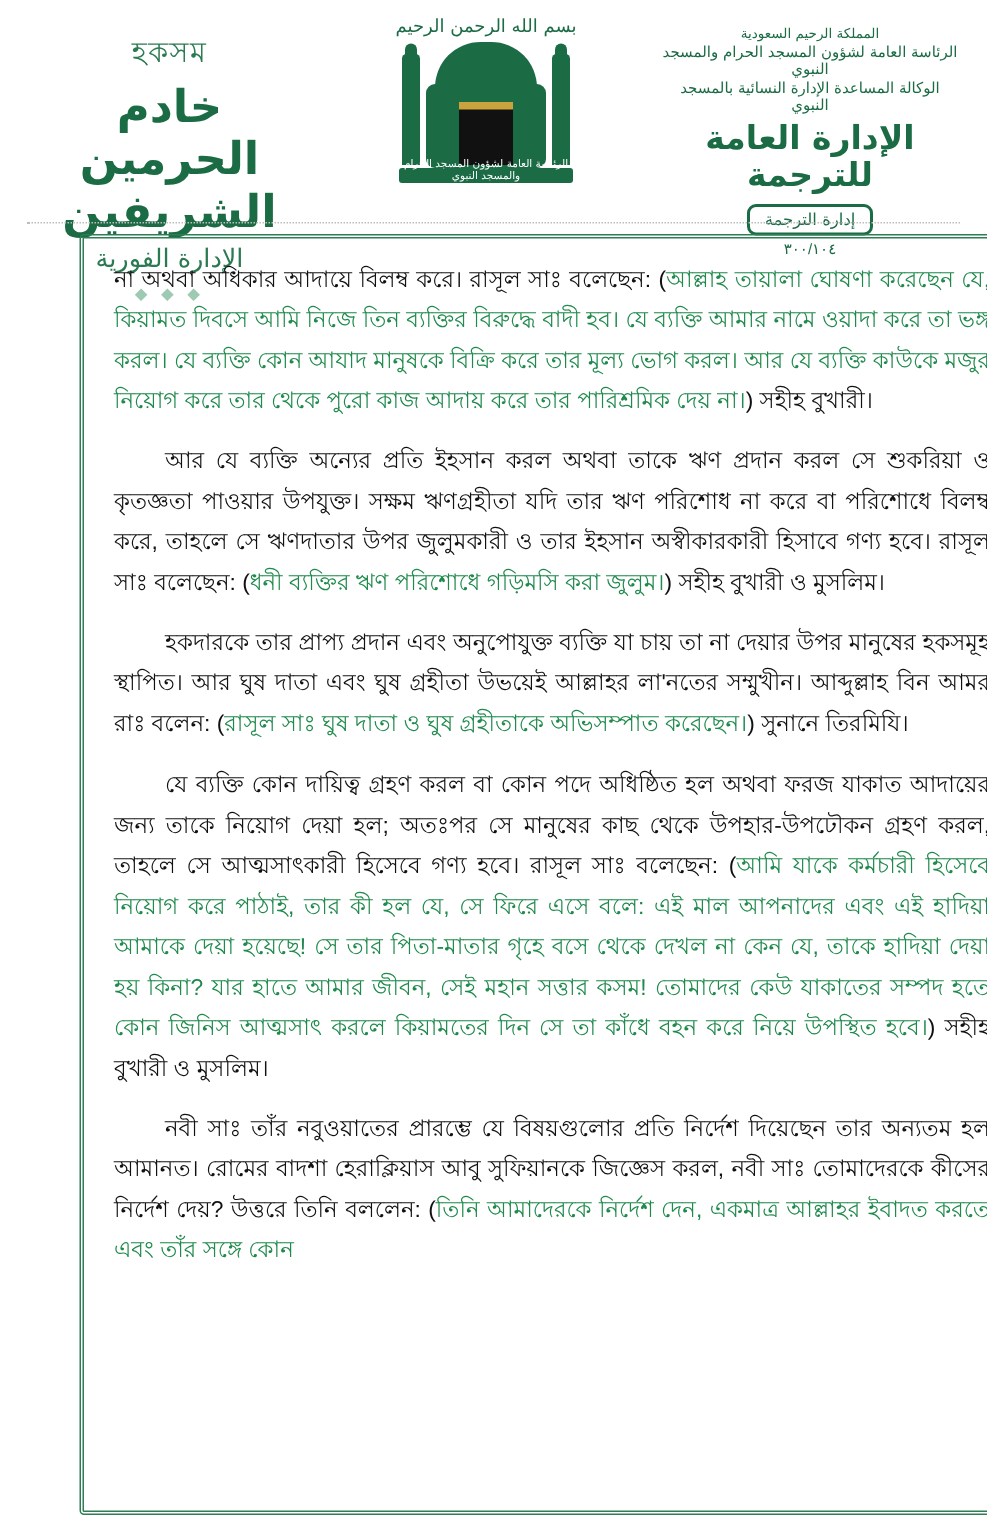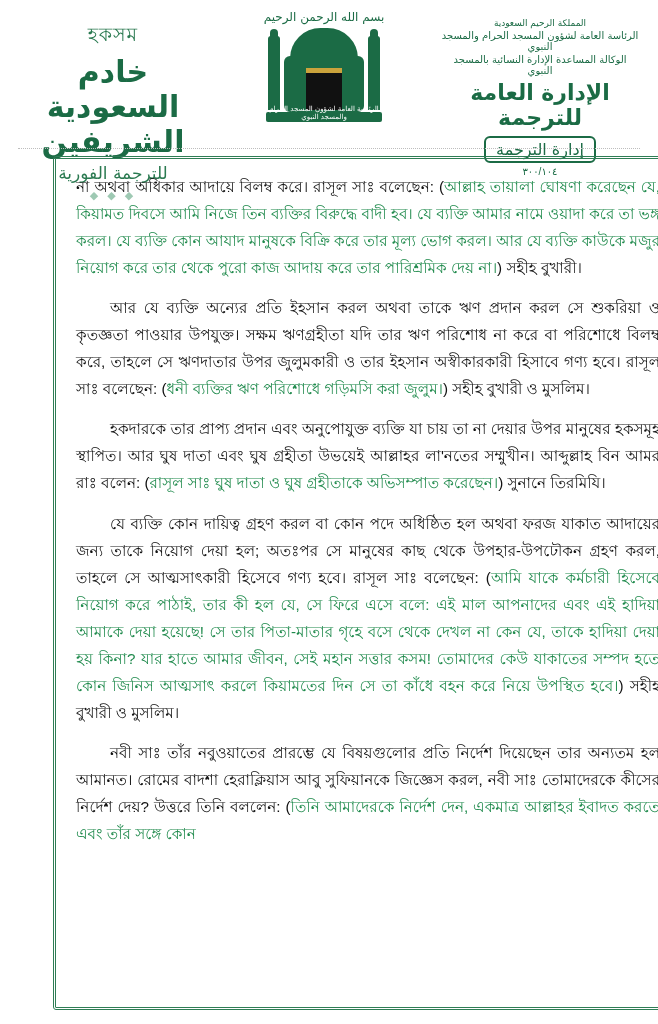--- a/index.html
+++ b/index.html
@@ -160,21 +160,21 @@
   .hr-2 { font-size: 10px; margin-top: 2px; }
   .hr-3 { font-size: 10px; margin-top: 2px; }
   .hr-4 { font-size: 22px; font-weight: bold; margin-top: 4px; }
   .hr-stamp {
     margin-top: 6px;
     display: inline-block;
     border: 2px solid #1b6b45;
     border-radius: 6px;
     padding: 2px 10px;
     font-family: "DejaVu Sans", sans-serif;
-    font-size: 16px;
+    font-size: 11px;
     color: #1b6b45;
   }
   .hr-code {
     margin-top: 3px;
     font-family: Liberation Sans, sans-serif;
     font-size: 10px;
     color: #1b6b45;
     direction: ltr;
   }
   .header-rule {
@@ -223,22 +223,22 @@
 </style>
 </head>
 <body>
 
 <div class="page">
 
   <div class="header">
 
     <div class="header-left">
       <div class="hl-line1">হকসম</div>
-      <div class="hl-line2">خادم السعودية الشريفين</div>
-      <div class="hl-line3">للترجمة الفورية</div>
+      <div class="hl-line2">خادم الحرمين الشريفين</div>
+      <div class="hl-line3">الإدارة الفورية</div>
       <div class="hl-deco">◆ ◆ ◆</div>
     </div>
 
     <div class="header-center">
       <div class="basmala">بسم الله الرحمن الرحيم</div>
       <div class="kaaba-emblem">
         <div class="mosque-bg"></div>
         <div class="minaret left"></div>
         <div class="minaret right"></div>
         <div class="dome"></div>

